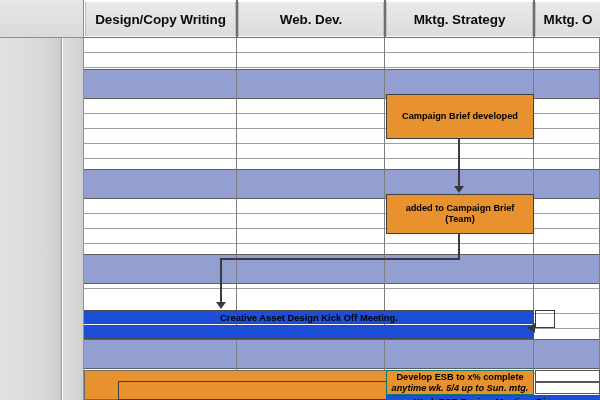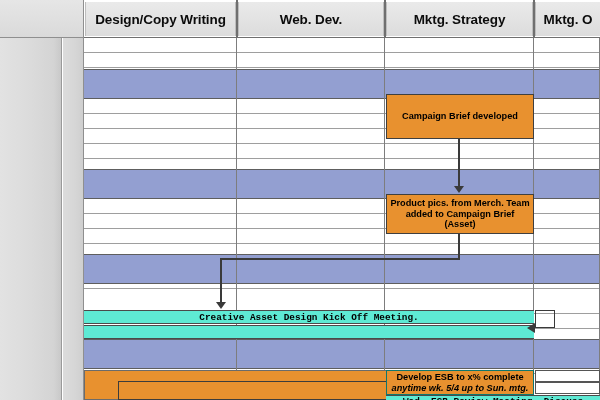--- a/index.html
+++ b/index.html
@@ -69,23 +69,23 @@
   
   .task{
     position:absolute;background:#e8912f;border:1px solid #3f3f3f;
     box-sizing:border-box;color:#000;font-size:9.2px;font-weight:bold;
     line-height:10.6px;text-align:center;
     display:flex;align-items:center;justify-content:center;
     padding:8px 2px;overflow:hidden;z-index:3;
   }
   .task.noborder{border:none;}
   .band{
-    position:absolute;background:#5eead4;border-top:1px solid #4a4a4a;border-bottom:1px solid #4a4a4a;
+    position:absolute;background:#1d4ed8;border-top:1px solid #4a4a4a;border-bottom:1px solid #4a4a4a;
     box-sizing:border-box;color:#000;font-size:9.4px;font-weight:bold;
-    display:flex;align-items:center;justify-content:center;z-index:3;font-family:Liberation Mono, monospace;
+    display:flex;align-items:center;justify-content:center;z-index:3;
   }
   .italic{font-style:italic;}
   .bigblock{
     position:absolute;background:#e8912f;border:1px solid #6b6b6b;box-sizing:border-box;z-index:2;
   }
   .innerbox{
     position:absolute;background:#e8912f;border:1px solid #3c3c3c;box-sizing:border-box;z-index:3;
   }
   .whitecell{position:absolute;background:#ffffff;border:1px solid #555;box-sizing:border-box;z-index:3;}
 
@@ -145,23 +145,22 @@
       <div>
         <span class="txt2">Campaign Brief developed</span>
       </div>
     </div>
 
     <div class="conn" style="left:374px;top:101px;width:2px;height:48px"></div>
     <div class="arrow-d" style="left:370px;top:148px"></div>
 
     <div class="task" style="left:302px;top:156px;width:148px;height:40px">
       <div>
-        <span class="txt2">Product pics. from Merch. Team</span>
         <span class="txt2">added to Campaign Brief</span>
-        <span class="txt2">(Asset)</span>
+        <span class="txt2">(Team)</span>
       </div>
     </div>
 
     <div class="conn" style="left:374px;top:196px;width:2px;height:26px"></div>
     <div class="conn" style="left:136px;top:220px;width:240px;height:2px"></div>
     <div class="conn" style="left:136px;top:220px;width:2px;height:46px"></div>
     <div class="arrow-d" style="left:132px;top:264px"></div>
 
     <div class="band" style="left:0px;top:272px;width:450px;height:14px">
       <span>Creative Asset Design Kick Off Meeting.</span>

